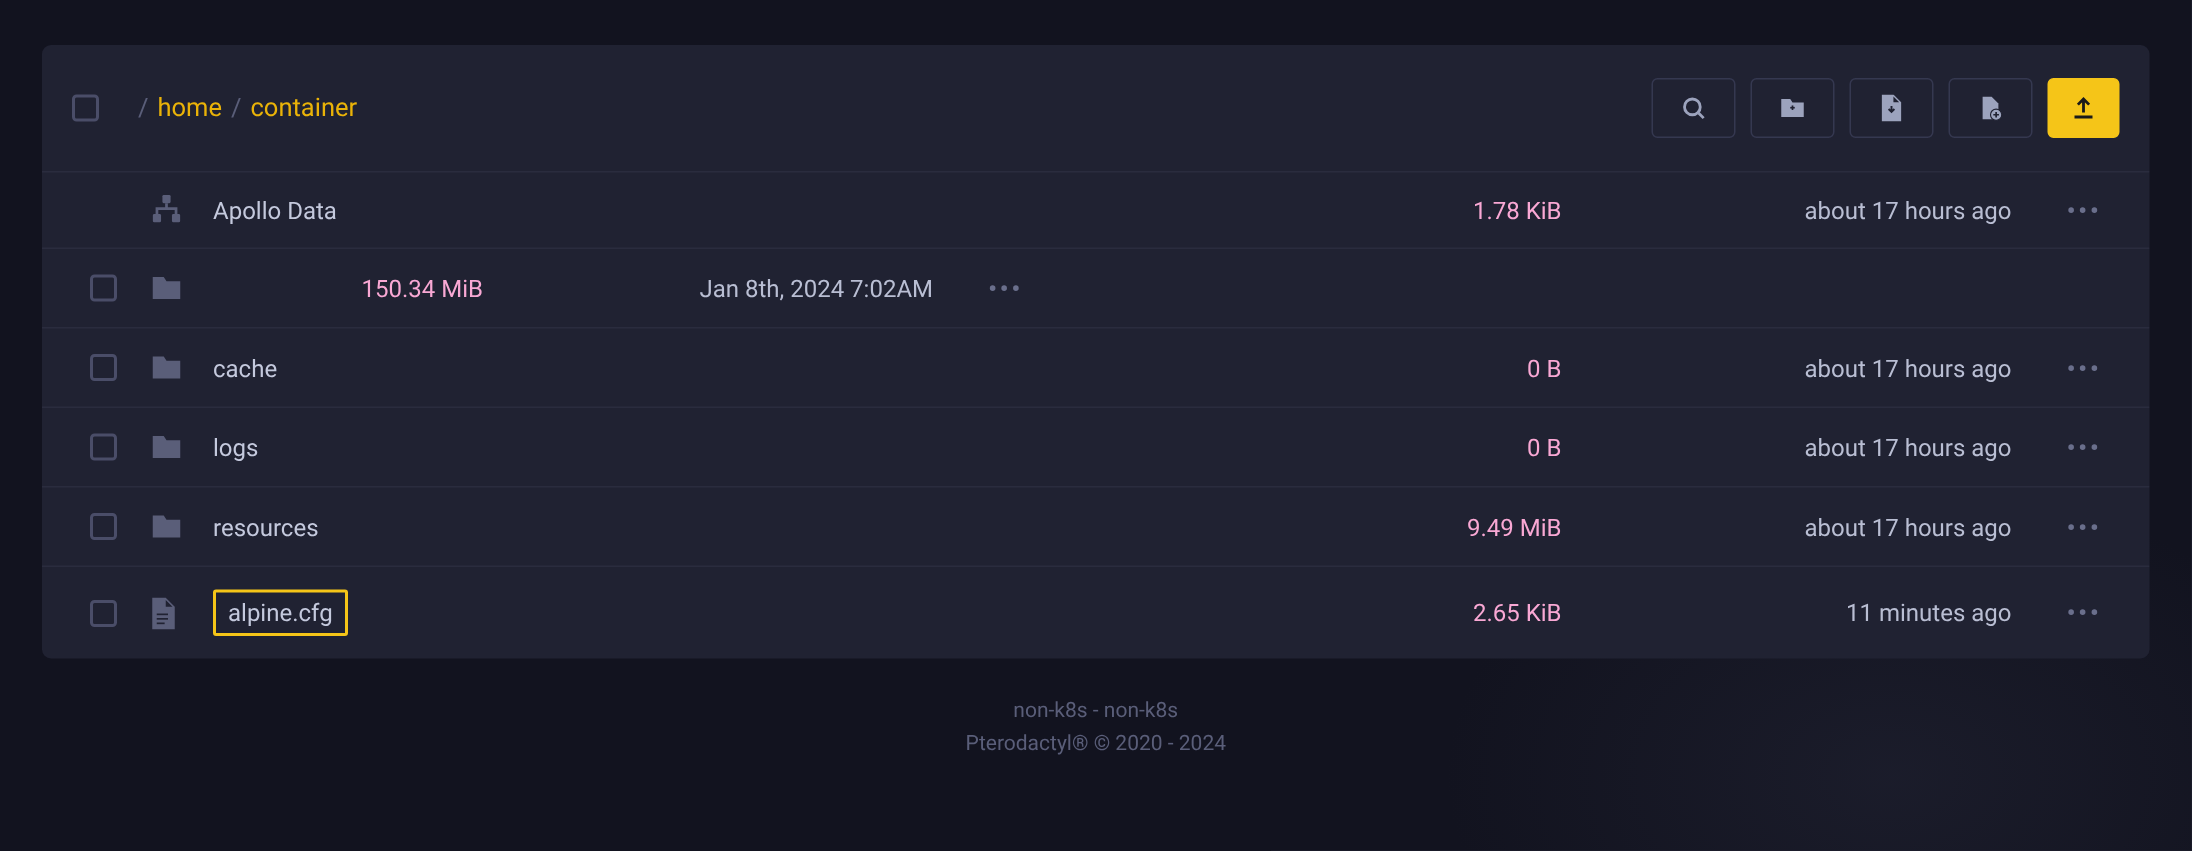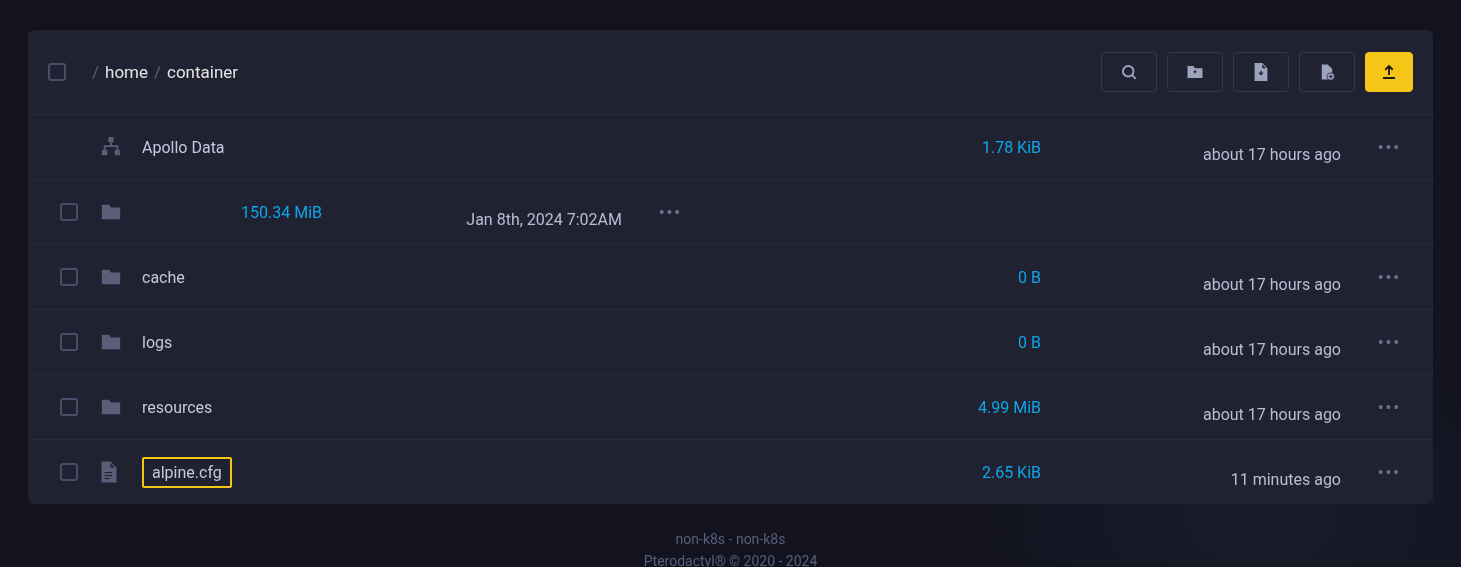--- a/index.html
+++ b/index.html
@@ -46,21 +46,21 @@
   }
   .breadcrumb {
     display: flex;
     align-items: center;
     margin-left: 26px;
     font-size: 17px;
     color: #7e84a3;
     gap: 6px;
   }
   .breadcrumb .sep { color: #5a5e79; }
-  .breadcrumb .seg { color: #e5e5e5; cursor: pointer; }
+  .breadcrumb .seg { color: #eab308; cursor: pointer; }
   .toolbar-spacer { flex: 1; }
   .toolbar-buttons { display: flex; gap: 10px; }
   .icon-btn {
     width: 56px;
     height: 40px;
     border: 1px solid #353850;
     border-radius: 4px;
     background: transparent;
     display: flex;
     align-items: center;
@@ -85,22 +85,22 @@
   .file-row:first-child { border-top: none; }
   .file-row .chk-cell { width: 40px; display:flex; align-items:center; }
   .file-row .icon-cell { width: 42px; display:flex; align-items:center; color: #5a5e79; }
   .file-row .name-cell { flex: 1; color: #c4c9dd; cursor: pointer; }
   .file-row .name-cell .highlight {
     border: 2px solid #f5c518;
     padding: 4px 8px;
     border-radius: 2px;
     display: inline-block;
   }
-  .file-row .size-cell { width: 180px; text-align: right; color: #0ea5e9; }
-  .file-row .date-cell { width: 300px; text-align: right; color: #b9bed3; margin-top: 15px; }
+  .file-row .size-cell { width: 180px; text-align: right; color: #f9a8d4; }
+  .file-row .date-cell { width: 300px; text-align: right; color: #b9bed3; }
   .file-row .menu-cell { width: 60px; text-align: right; color: #6a6f8c; cursor: pointer; font-weight: bold; letter-spacing: 2px; }
   .footer {
     margin-top: 24px;
     text-align: center;
     font-size: 14px;
     color: #5a5e79;
     line-height: 1.6;
     position: relative;
     z-index: 1;
   }
@@ -216,21 +216,21 @@
       <div class="file-row">
         <div class="chk-cell">
           <div class="checkbox"></div>
         </div>
         <div class="icon-cell">
           <svg width="22" height="22" viewBox="0 0 24 24" fill="currentColor">
             <path d="M10 4H2v16h20V7H12l-2-3z"></path>
           </svg>
         </div>
         <div class="name-cell">resources</div>
-        <div class="size-cell">4.99 MiB</div>
+        <div class="size-cell">9.49 MiB</div>
         <div class="date-cell">about 17 hours ago</div>
         <div class="menu-cell">•••</div>
       </div>
       <div class="file-row">
         <div class="chk-cell">
           <div class="checkbox"></div>
         </div>
         <div class="icon-cell">
           <svg width="18" height="22" viewBox="0 0 24 28" fill="currentColor">
             <path d="M14 0H2v28h20V8l-8-8zM14 2l6 6h-6V2z"></path>

